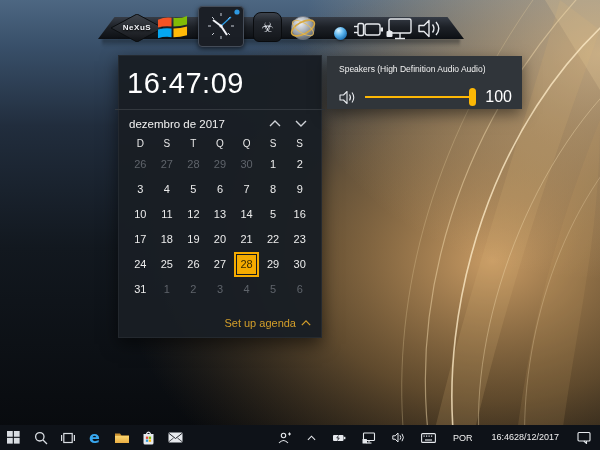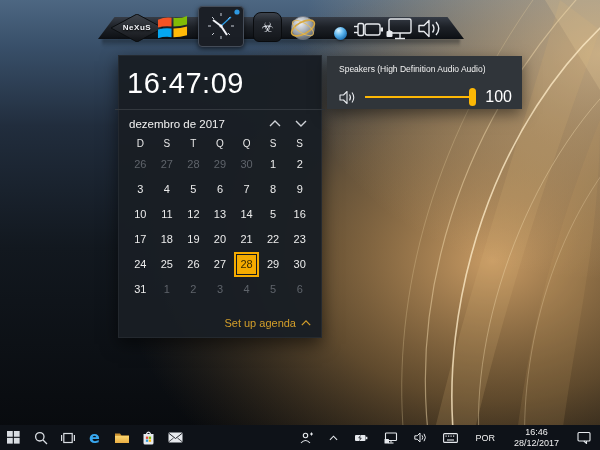--- a/index.html
+++ b/index.html
@@ -71,21 +71,21 @@
   .taskbar{position:absolute;left:0;bottom:0;width:600px;height:25px;
     background:#0e1218;display:flex;align-items:center;}
   .tb-left{display:flex;align-items:center;height:100%;}
   .tb-item{width:27px;height:100%;display:flex;align-items:center;justify-content:center;cursor:pointer;}
   .edge-glyph{font-size:16px;font-weight:bold;color:#38a7ee;line-height:1;
     font-family:"DejaVu Sans",sans-serif;}
   .tray{margin-left:auto;display:flex;align-items:center;gap:12px;height:100%;padding-right:7px;}
   .tray-item{display:flex;align-items:center;justify-content:center;height:100%;
     padding:0 2px;cursor:pointer;}
   .tray-lang{font-size:9px;color:#f0f0f0;padding:0 3px;}
-  .tray-clock{display:flex;flex-direction:column;align-items:center;justify-content:center;
+  .tray-clock{display:flex;flex-direction:row;align-items:center;justify-content:center;
     font-size:9px;line-height:10.5px;color:#f0f0f0;padding:0 4px;cursor:pointer;}
 </style>
 </head>
 <body>
 
 <div class="screen">
 
   <svg class="wallpaper" width="600" height="450" viewBox="0 0 600 450">
     <defs>
       <linearGradient id="bg" x1="0" y1="0" x2="0" y2="1">

